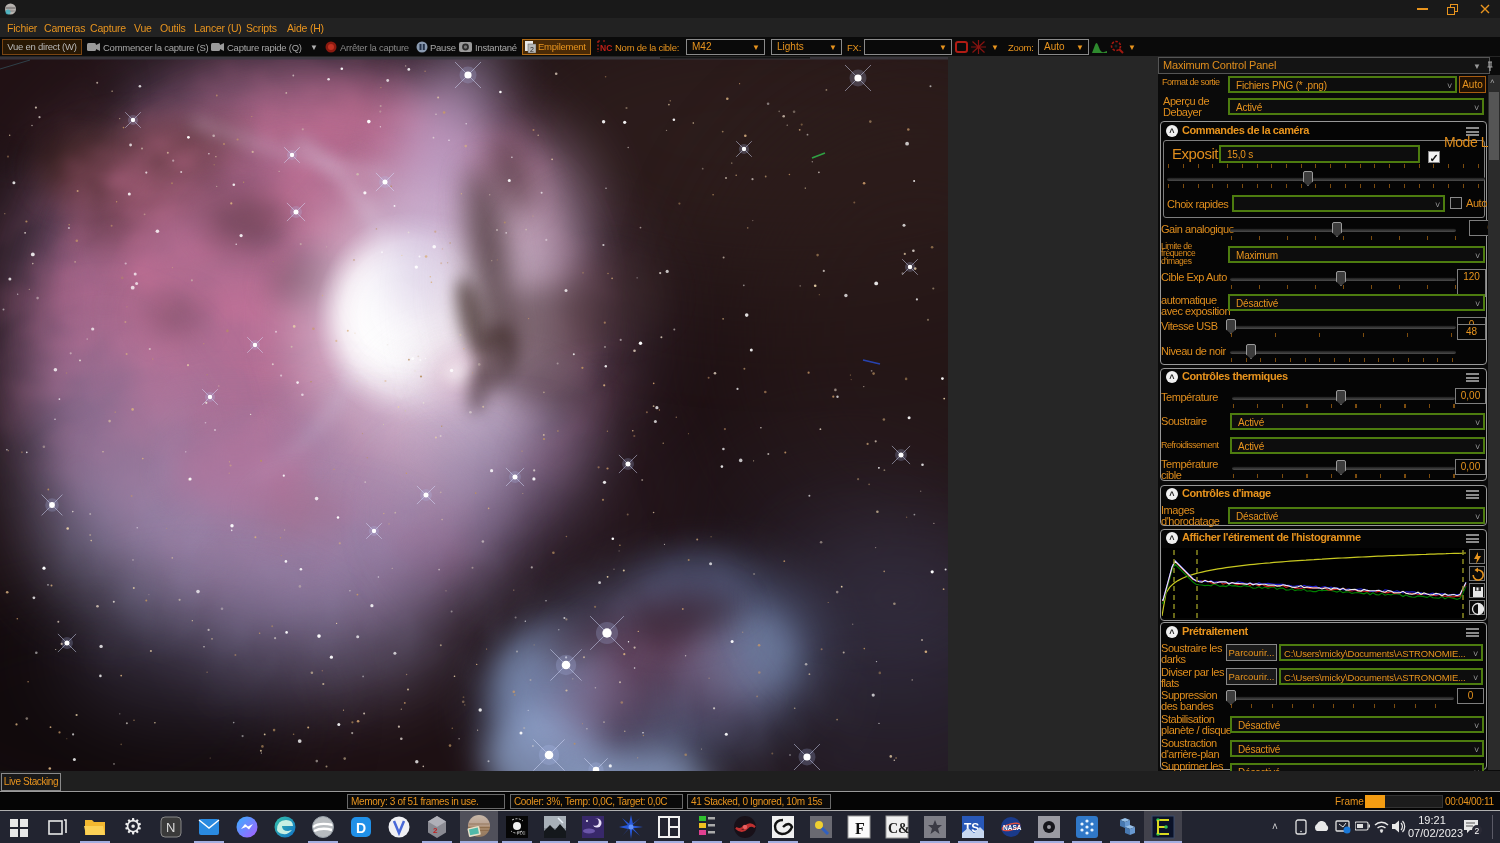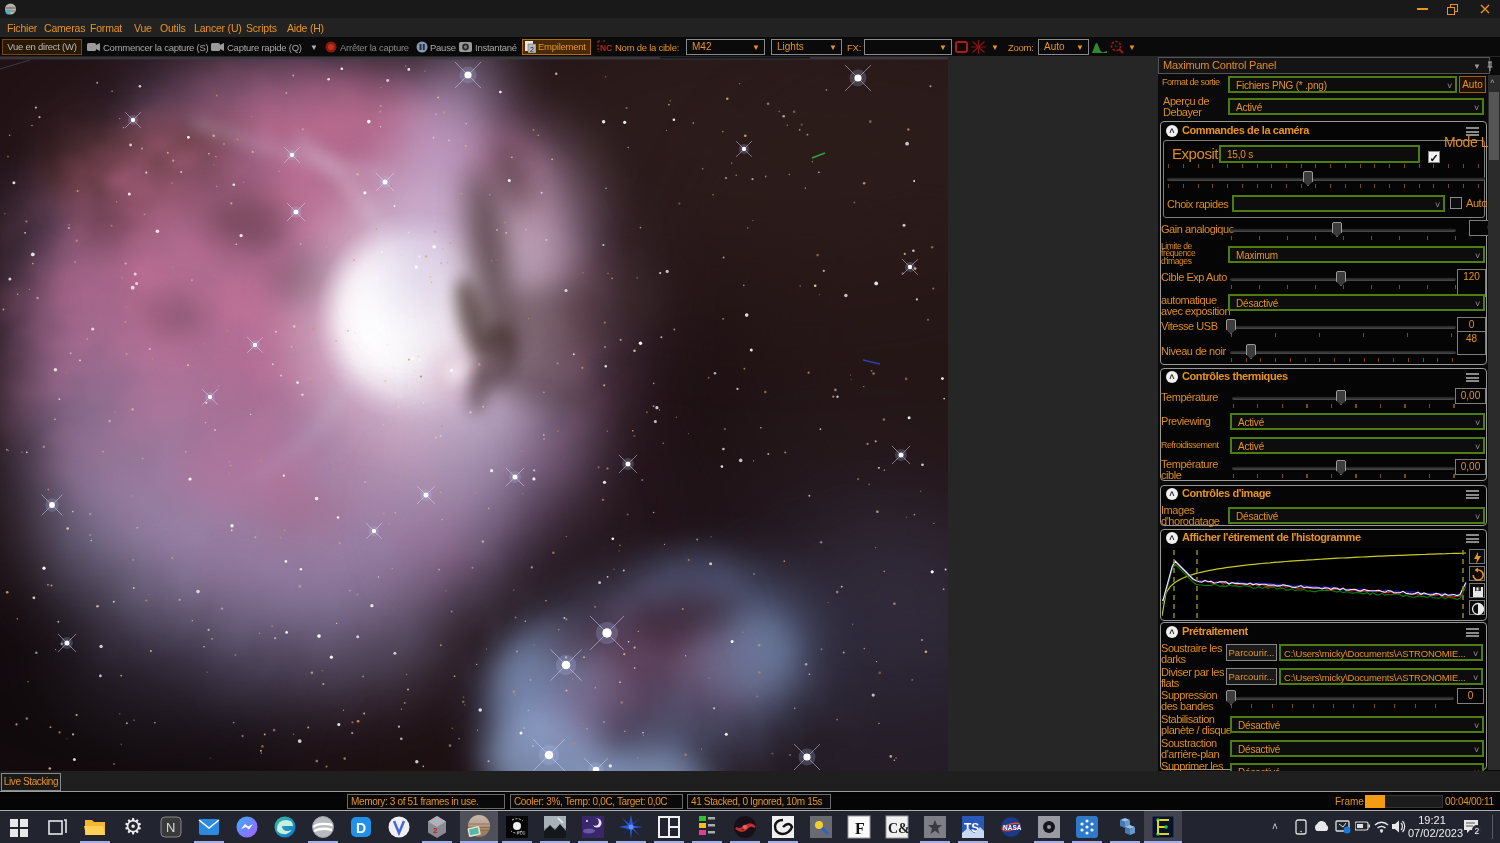--- a/index.html
+++ b/index.html
@@ -59,21 +59,21 @@
     <div class="abs" style="left:1417px;top:8px;width:11px;height:2px;background:#e8941e"></div>
     <div class="abs" style="left:1450px;top:4px;width:8px;height:8px;border:1px solid #e8941e"></div>
     <div class="abs" style="left:1447px;top:7px;width:8px;height:8px;border:1px solid #e8941e;background:#191919"></div>
     <svg class="abs" style="left:1480px;top:4px" width="10" height="10">
       <path d="M1 1 L9 9 M9 1 L1 9" stroke="#e8941e" stroke-width="1.4"></path>
     </svg>
   </div>
 <div id="menubar">
     <span style="left:7px">Fichier</span>
     <span style="left:44px">Cameras</span>
-    <span style="left:90px">Format</span>
+    <span style="left:90px">Capture</span>
     <span style="left:134px">Vue</span>
     <span style="left:160px">Outils</span>
     <span style="left:194px">Lancer (U)</span>
     <span style="left:246px">Scripts</span>
     <span style="left:287px">Aide (H)</span>
   </div>
 <div id="toolbar">
     <div class="abs" style="left:2px;top:2px;width:80px;height:16px;border:1px solid #7a4512;background:#281804;color:#b8b8b8;font-size:9.5px;letter-spacing:-0.25px;line-height:14px;text-align:center">Vue en direct (W)</div>
     <svg class="abs" style="left:87px;top:5px" width="14" height="10">
       <rect x="0" y="1" width="9" height="8" rx="1.5" fill="#9a9a9a"></rect>
@@ -1036,31 +1036,31 @@
       <div class="cb" style="left:70px;top:237px;width:257px;height:17px">Désactivé<i>˅</i></div>
       <div class="lb" style="left:3px;top:264px;font-size:11px">Vitesse USB</div>
       <div class="trk" style="left:72px;top:268px;width:226px"></div>
       <div class="th" style="left:68px;top:262px"></div>
       <div class="tk" style="left:73px;top:276px;width:225px;background:repeating-linear-gradient(90deg,#8a540e 0 1px,transparent 1px 44px)"></div>
       <div class="vb" style="left:299px;top:260px;width:29px;height:16px">0</div>
       <div class="lb" style="left:3px;top:289px;font-size:11px">Niveau de noir</div>
       <div class="trk" style="left:72px;top:293px;width:226px"></div>
       <div class="th" style="left:88px;top:287px"></div>
       <div class="tk" style="left:73px;top:301px;width:225px;background:repeating-linear-gradient(90deg,#8a540e 0 1px,transparent 1px 14.75px)"></div>
-      <div class="vb" style="left:299px;top:274px;width:29px;height:24px">48</div>
+      <div class="vb" style="left:299px;top:267px;width:29px;height:16px">48</div>
       <div class="grp" style="left:2px;top:311px;width:327px;height:113px"></div>
       <div class="gcirc" style="left:8px;top:314px">˄</div>
       <div class="ghead" style="left:24px;top:313px">Contrôles thermiques</div>
       <div class="burger" style="left:308px;top:316px"></div>
       <div class="lb" style="left:3px;top:335px;font-size:11px">Température</div>
       <div class="trk" style="left:74px;top:339px;width:223px"></div>
       <div class="th" style="left:178px;top:333px"></div>
       <div class="tk" style="left:75px;top:347px;width:222px;background:repeating-linear-gradient(90deg,#8a540e 0 1px,transparent 1px 24.5px)"></div>
       <div class="vb" style="left:297px;top:331px;width:31px;height:16px">0,00</div>
-      <div class="lb" style="left:3px;top:359px;font-size:11px">Previewing</div>
+      <div class="lb" style="left:3px;top:359px;font-size:11px">Soustraire</div>
       <div class="cb" style="left:72px;top:356px;width:255px;height:17px">Activé<i>˅</i></div>
       <div class="lb" style="left:3px;top:383px;font-size:9px;letter-spacing:-0.5px">Refroidissement</div>
       <div class="cb" style="left:72px;top:380px;width:255px;height:17px">Activé<i>˅</i></div>
       <div class="lb" style="left:3px;top:402px;font-size:11px">Température
 cible</div>
       <div class="trk" style="left:74px;top:409px;width:223px"></div>
       <div class="th" style="left:178px;top:403px"></div>
       <div class="tk" style="left:75px;top:417px;width:222px;background:repeating-linear-gradient(90deg,#8a540e 0 1px,transparent 1px 24.5px)"></div>
       <div class="vb" style="left:297px;top:402px;width:31px;height:16px">0,00</div>
       <div class="grp" style="left:2px;top:428px;width:327px;height:41px"></div>

